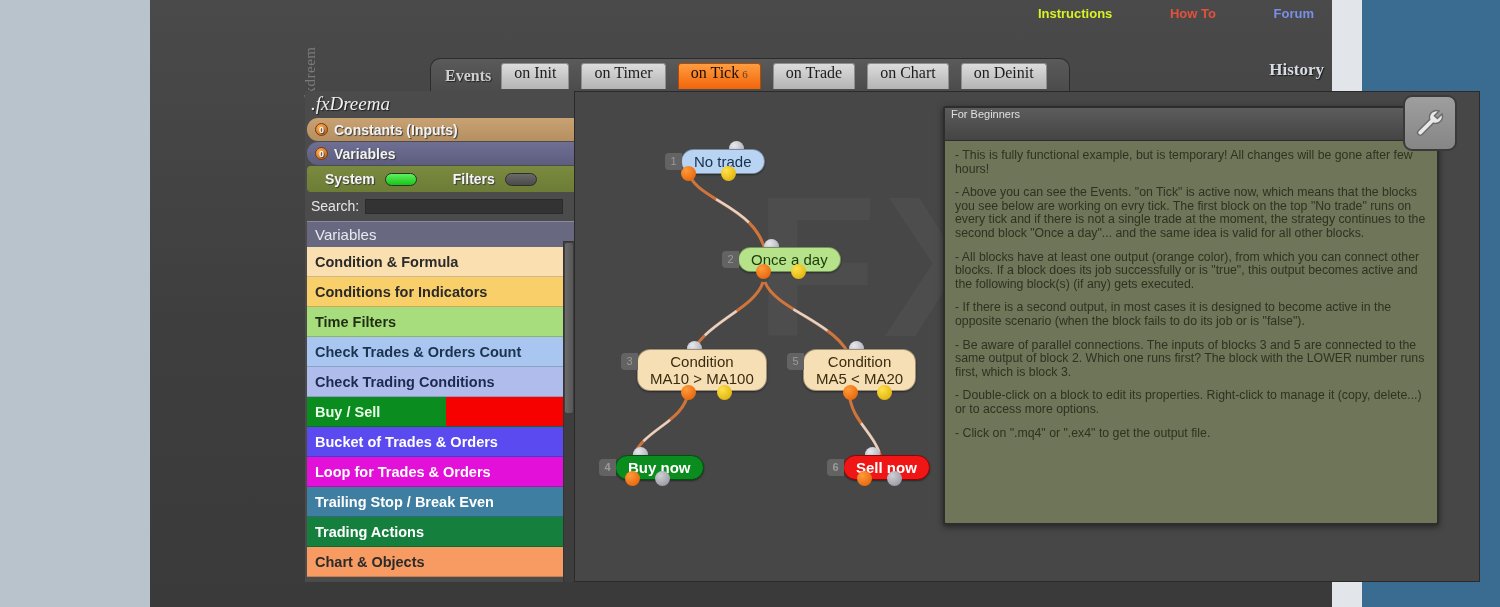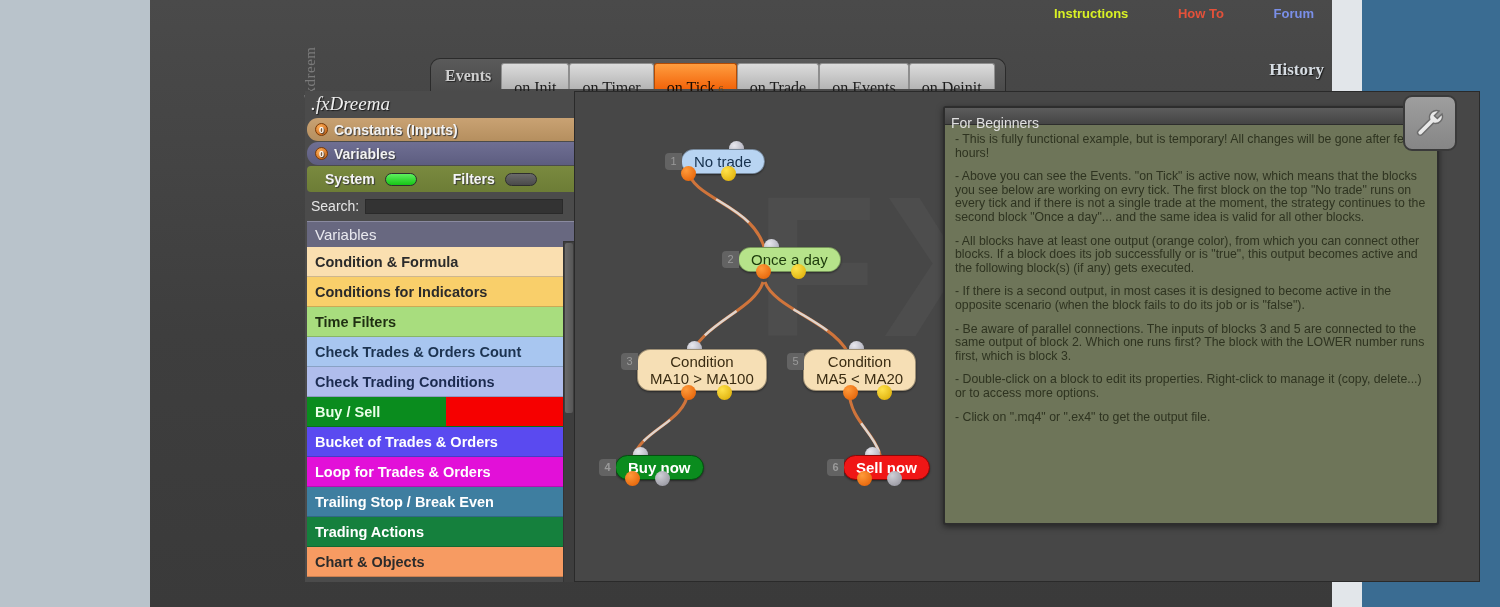--- a/index.html
+++ b/index.html
@@ -34,21 +34,21 @@
     color:#8c8c8c; font-size:15px; letter-spacing:.5px;
     writing-mode:vertical-rl; transform:rotate(180deg);
     font-family:"Liberation Serif", serif; opacity:.75;
   }
 
   
   .toplinks{
     position:absolute; right:18px; top:6px;
     font-size:13px; font-weight:bold; font-family:"Liberation Sans",sans-serif;
   }
-  .toplinks span{ margin-left:14px;padding-left:32px; }
+  .toplinks span{ margin-left:22px;padding-left:32px; }
 
   
   .filebtns{ position:absolute; left:88px; top:42px; display:flex; gap:12px; }
   .filebtn{
     display:inline-block; padding:4px 10px 5px;
     background:linear-gradient(#6f8fc4,#4e6ea6);
     border:2px solid #0d0d0d; border-radius:3px;
     font-size:16px; font-weight:bold; font-family:"Liberation Sans",sans-serif;
     text-shadow:1px 1px 0 #1a1a1a; line-height:1;
   }
@@ -73,21 +73,21 @@
   }
   .tab-events{
     color:#cfcfcf; font-size:16px; font-family:"Liberation Serif",serif;
     font-weight:bold; padding:4px 10px 0 4px; text-shadow:1px 1px 1px #222;
   }
   .tab{
     position:relative; font-family:"Liberation Serif",serif; font-size:16px;
     color:#1d1d1d; background:linear-gradient(#dcdcdc,#b4b4b4);
     border:1px solid #8e8e8e; border-bottom:none;
     border-top-left-radius:3px; border-top-right-radius:3px;
-    padding:15px 12px 5px; margin-right:0; height:26px; line-height:17px;
+    padding:0 12px 5px; margin-right:12px; height:26px; line-height:17px;
     white-space:nowrap;
   }
   .tab.active{
     background:linear-gradient(#ff9d3f,#f2640a);
     color:#1b0c00; border-color:#b34b04;
   }
   .tab .badge{ font-size:11px; color:#5b4420; margin-left:3px; vertical-align:baseline; }
 
   
   .canvas{
@@ -198,22 +198,22 @@
   .port.out2{ background:radial-gradient(circle at 35% 30%, #ffe24a, #d9a800); }
   .port.grey{ background:radial-gradient(circle at 35% 30%, #cfcfd6, #8d8d97); }
 
   
   .info{
     position:absolute; left:793px; top:106px; width:496px; height:419px;
     background:#6e7559; border:2px solid #2d2d2d; border-radius:3px;
     box-shadow:0 2px 6px rgba(0,0,0,.5);
   }
   .info .title{
-    height:17px; background:linear-gradient(#5c5c5c,#444);
-    color:#e0e0e0; font-size:14px; padding:7px 0 0 6px;
+    height:33px; background:linear-gradient(#5c5c5c,#444);
+    color:#e0e0e0; font-size:11px; padding:0 0 0 6px;
     border-bottom:1px solid #2d2d2d;
   }
   .info .bodytxt{ padding:8px 10px; }
   .info p{
     color:#2e3320; font-size:12.3px; line-height:13.6px;
     margin-bottom:10px; font-family:"Liberation Sans",sans-serif;
   }
   .wrench{
     position:absolute; left:1253px; top:95px; width:54px; height:56px;
     background:linear-gradient(#9e9e9e,#868686);
@@ -239,21 +239,21 @@
 
 
     <div class="history">History</div>
 
     <div class="tabwrap">
       <div class="tab-events">Events</div>
       <div class="tab"><span>on Init</span></div>
       <div class="tab"><span>on Timer</span></div>
       <div class="tab active"><span>on Tick</span><span class="badge">6</span></div>
       <div class="tab"><span>on Trade</span></div>
-      <div class="tab"><span>on Events</span></div>
+      <div class="tab"><span>on Chart</span></div>
       <div class="tab"><span>on Deinit</span></div>
     </div>
 
     <div class="sidebar">
       <div class="brand">.fxDreema</div>
 
       <div class="catbar constants">
         <span class="cbadge">0</span>
         <span>Constants (Inputs)</span>
       </div>

